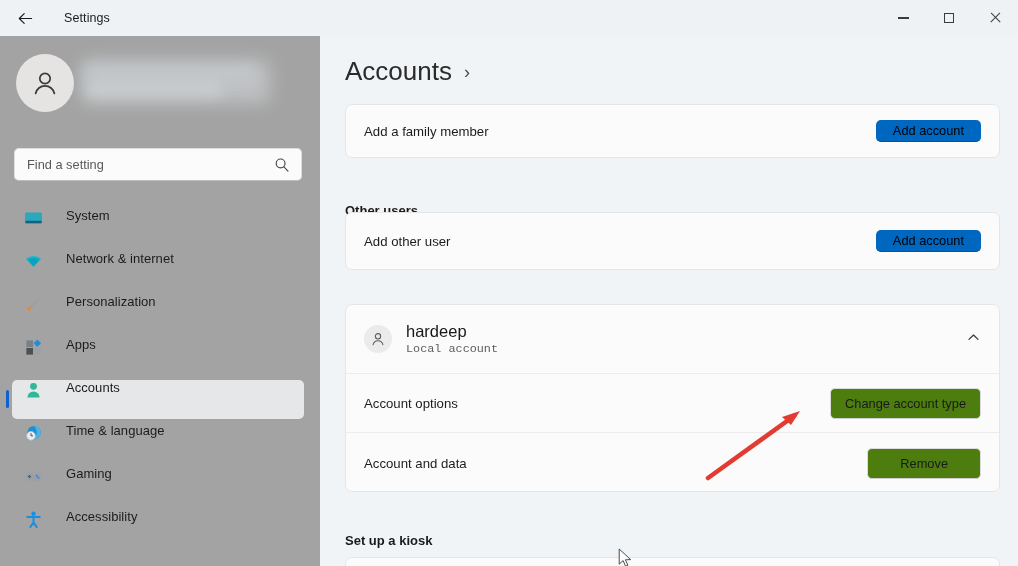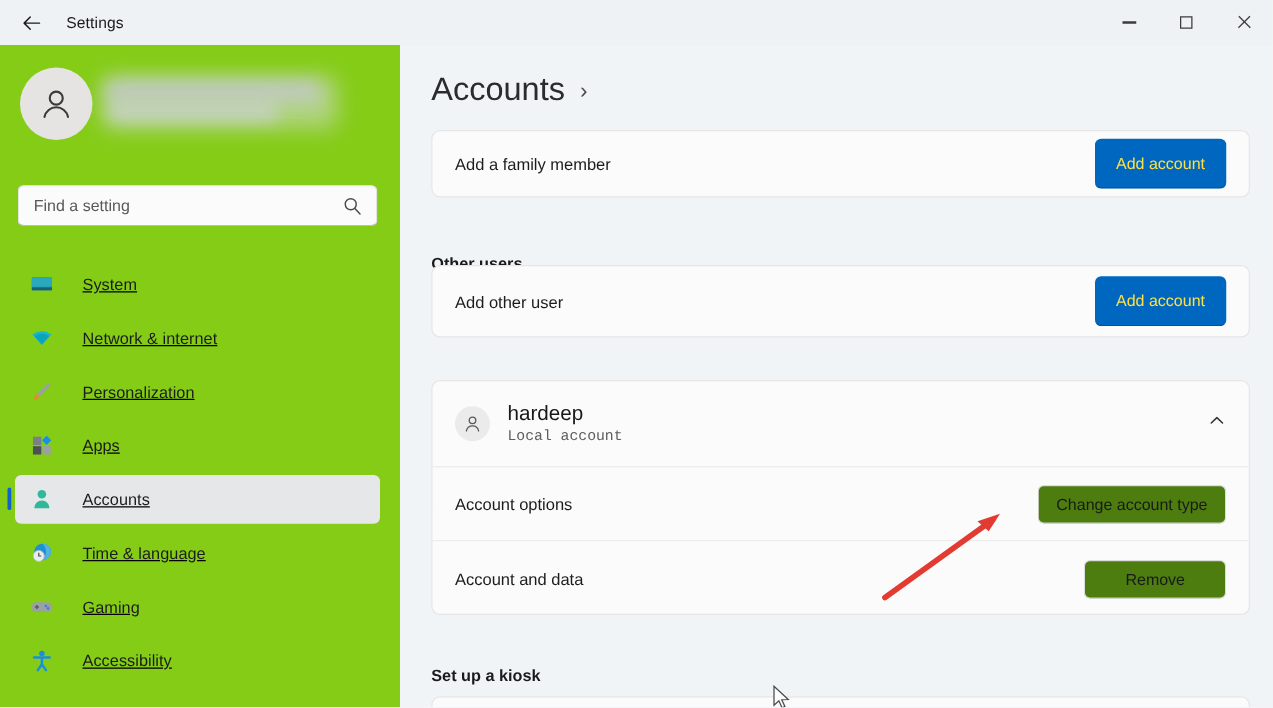--- a/index.html
+++ b/index.html
@@ -20,21 +20,21 @@
     display:flex; align-items:center; background:#eef2f5;
     z-index:20;
   }
   .back-btn {
     width:34px; height:30px; margin-left:8px;
     display:flex; align-items:center; justify-content:center;
     border-radius:5px;
   }
   .back-btn svg { display:block; }
   .app-title {
-    margin-left:11px; font-size:12.5px; color:#1b1b1b;
+    margin-left:22px; font-size:12.5px; color:#1b1b1b;
     letter-spacing:.1px;
   }
   .wincontrols {
     position:absolute; right:0; top:0; height:36px; display:flex;
   }
   .wc {
     width:46px; height:36px; display:flex; align-items:center;
     justify-content:center;
   }
   .wc-min { width:11px; height:1.5px; background:#3b3b3b; }
@@ -43,21 +43,21 @@
   .wc-close:before, .wc-close:after {
     content:""; position:absolute; left:0; top:5px;
     width:13px; height:1.4px; background:#3b3b3b;
   }
   .wc-close:before { transform:rotate(45deg); }
   .wc-close:after  { transform:rotate(-45deg); }
 
   
   .sidebar {
     position:absolute; left:0; top:36px; width:320px; height:530px;
-    background:#84cc16;
+    background:#a3a3a3;
   }
   .profile {
     position:absolute; left:16px; top:18px;
     display:flex; align-items:center;
   }
   .avatar-lg {
     width:58px; height:58px; border-radius:50%;
     background:#e6e4e3; display:flex;
     align-items:center; justify-content:center;
   }
@@ -87,23 +87,22 @@
   .searchbox .ph {
     margin-left:12px; font-size:12.8px; color:#58595b;
   }
   .searchbox .mag {
     position:absolute; right:11px; top:8px;
   }
 
   .navlist { position:absolute; left:0; top:172px; width:320px; }
   .navitem {
     position:relative; height:39px; margin:0 16px 4px 12px;
-    display:flex; align-items:center; border-radius:5px;
+    display:flex; align-items:flex-start; border-radius:5px;
     padding-left:10px;
-    text-decoration:underline;
   }
   .navitem.sel { background:#e5e7e9; }
   .navitem.sel .pill {
     position:absolute; left:-6px; top:10px; width:3px; height:18px;
     background:#0f62c9; border-radius:2px;
   }
   .navicon {
     width:22px; height:20px; display:flex; align-items:center;
     justify-content:center; flex:0 0 22px;
   }
@@ -132,23 +131,23 @@
     background:#fbfbfb; border:1px solid #e6e6e6;
     border-radius:7px;
   }
   .row {
     display:flex; align-items:center; justify-content:space-between;
     padding:0 18px; height:100%;
   }
   .row-label { font-size:13.2px; color:#1c1c1c; }
 
   .btn-primary {
-    background:#0067c0; color:#fde047; border:none;
+    background:#0067c0; color:#000000; border:none;
     border-bottom:1px solid #00549c;
-    border-radius:5px; height:40px; padding:0 17px;
+    border-radius:5px; height:22px; padding:0 17px;
     font-size:12.8px; font-family:inherit; cursor:pointer;
   }
   .btn-secondary {
     background:#4d7c0f; color:#1a1a1a;
     border:1px solid #dcdcdc; border-bottom-color:#cfcfcf;
     border-radius:5px; height:31px; padding:0 14px;
     font-size:12.8px; font-family:inherit; cursor:pointer;
   }
 
   .section-head {

